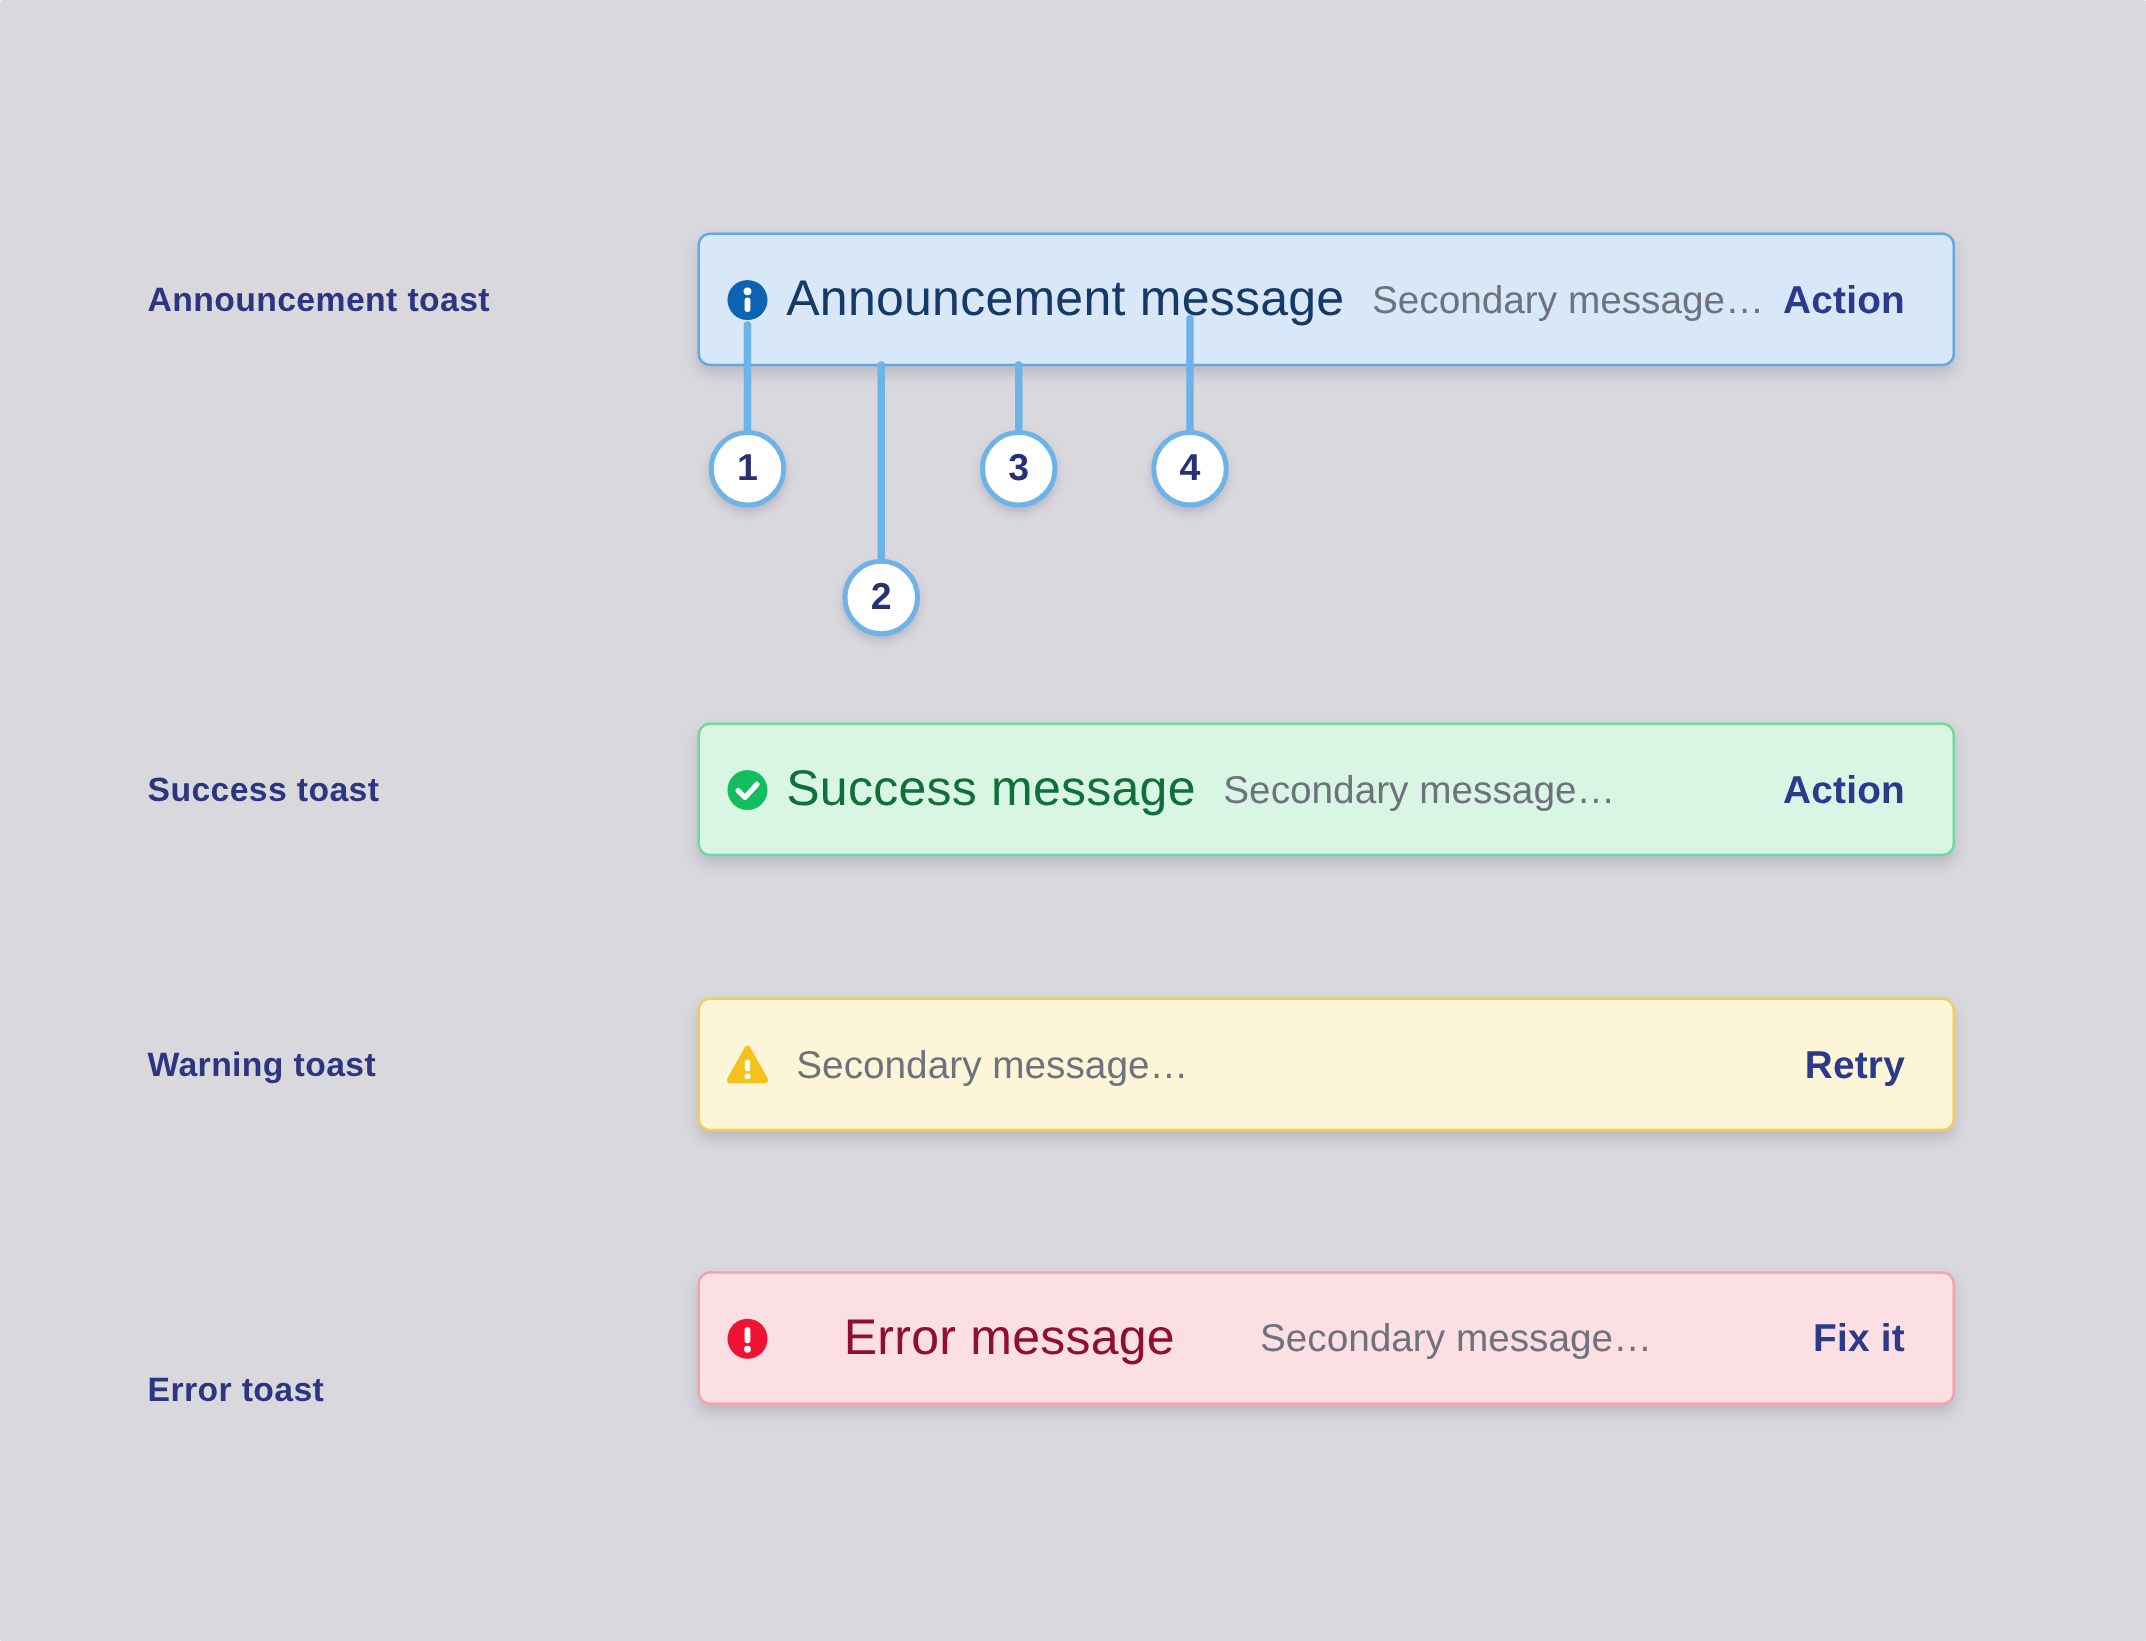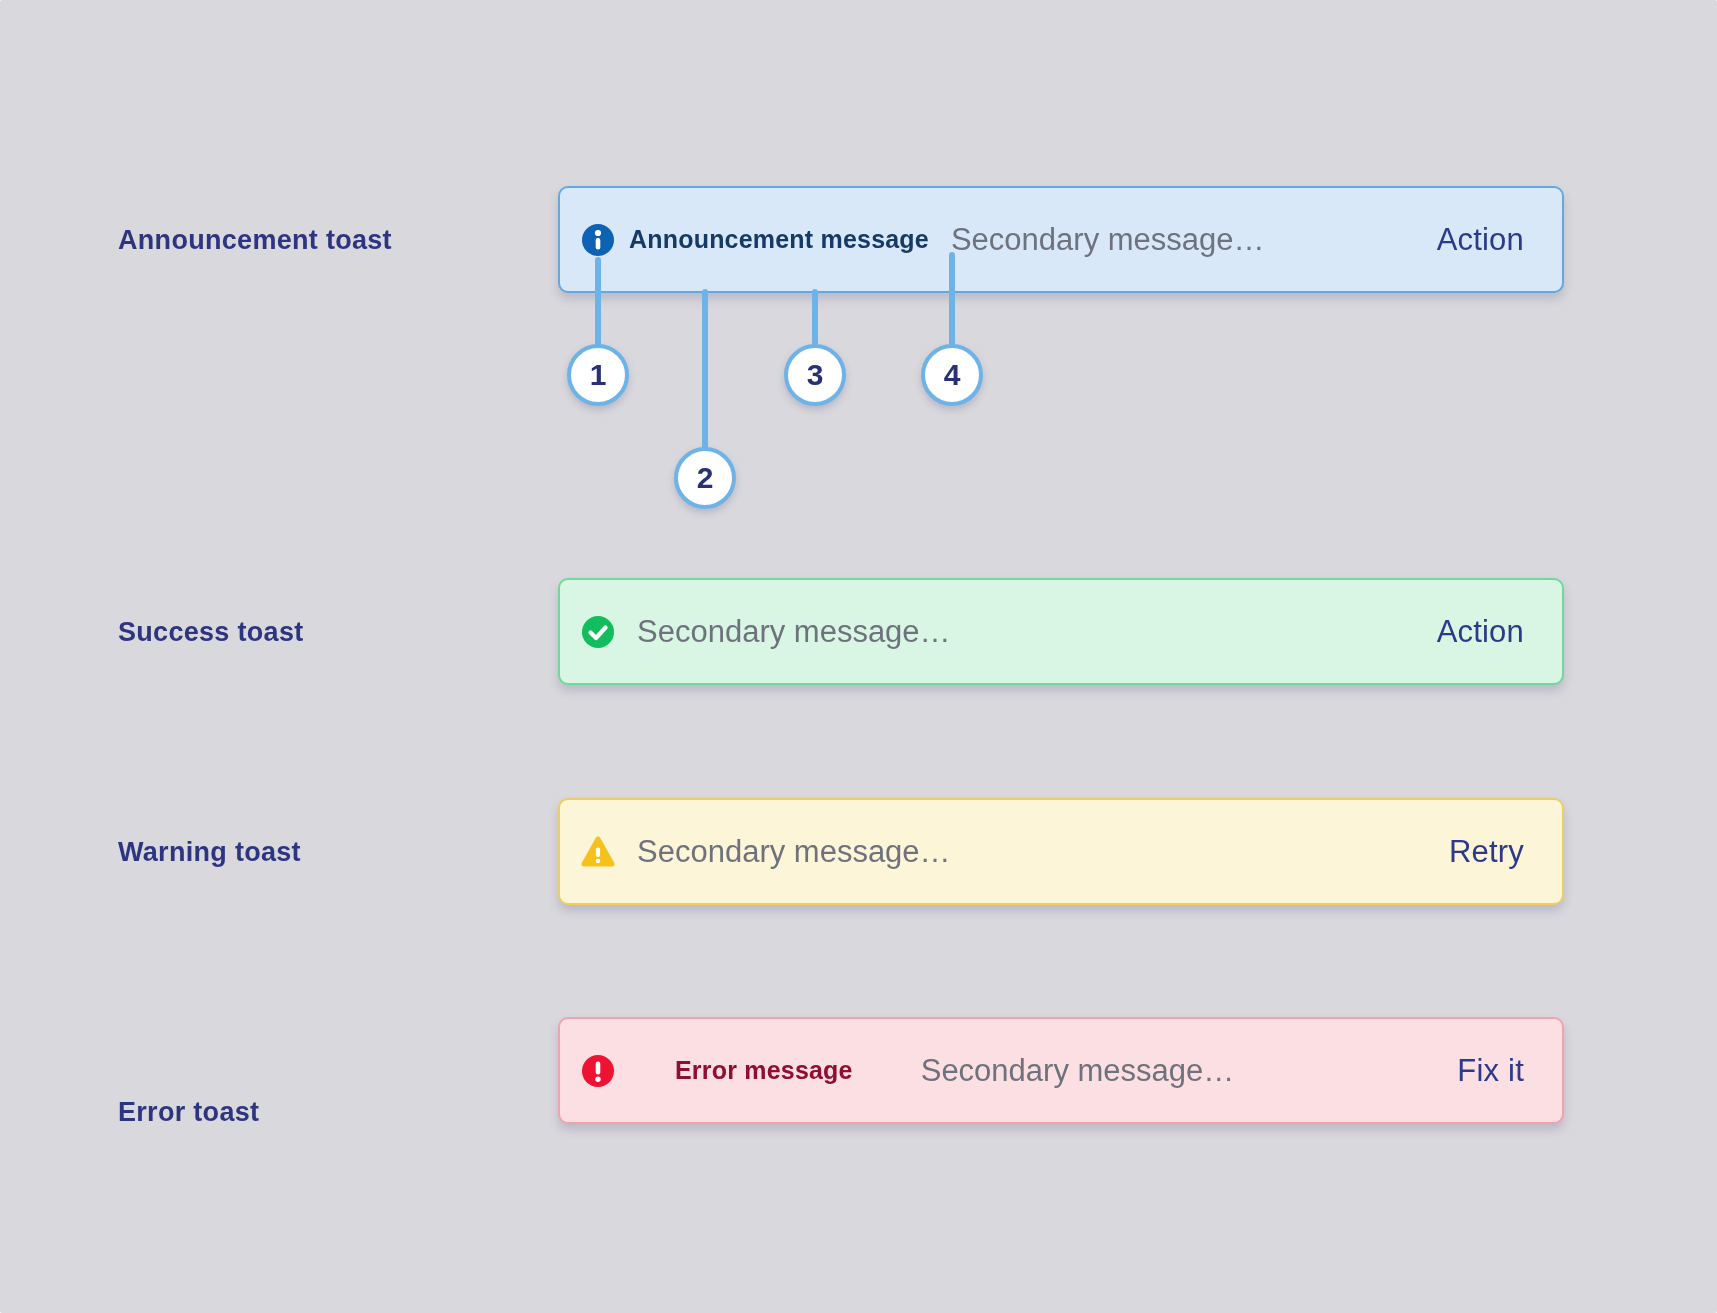--- a/index.html
+++ b/index.html
@@ -47,40 +47,40 @@
   }
   .toast.announcement { top: 186px;  background: var(--announcement_bg); border-color: var(--announcement_border); }
   .toast.success      { top: 578px;  background: var(--success_bg);      border-color: var(--success_border); }
   .toast.warning      { top: 798px;  background: var(--warning_bg);      border-color: var(--warning_border); }
   .toast.error        { top: 1017px; background: var(--error_bg);        border-color: var(--error_border); gap: 46px; }
 
   .status-icon { width: 34px; height: 34px; flex: 0 0 34px; display: block; }
 
   .toast .primary {
     margin-left: 14px;
-    font-size: 25px;
-    font-weight: bold;
+    font-size: 40px;
+    font-weight: normal;
     letter-spacing: 0.2px;
     white-space: nowrap;
   }
   .toast.announcement .primary { color: var(--announcement_text); }
   .toast.success      .primary { color: var(--success_text); }
   .toast.warning      .primary { color: var(--warning_text); }
   .toast.error        .primary { color: var(--error_text); }
 
   .toast .secondary {
     margin-left: 22px;
     font-size: 31px;
     color: var(--secondary_text);
     white-space: nowrap;
   }
   .toast .action {
     margin-left: auto;
     font-size: 31px;
-    font-weight: normal;
+    font-weight: bold;
     letter-spacing: 0.2px;
     color: var(--action_text);
     white-space: nowrap;
     cursor: pointer;
   }
 
   .icon-bg-announcement { fill: var(--announcement_icon); }
   .icon-bg-success      { fill: var(--success_icon); }
   .icon-bg-warning      { fill: var(--warning_icon); stroke: var(--warning_icon); }
   .icon-bg-error        { fill: var(--error_icon); }
@@ -139,20 +139,21 @@
     <span class="primary">Announcement message</span>
     <span class="secondary">Secondary message…</span>
     <span class="action">Action</span>
   </div>
 
   <div class="toast success">
     <svg class="status-icon" viewBox="0 0 34 34">
       <circle class="icon-bg-success" cx="17" cy="17" r="16"></circle>
       <path d="M9.5 17.5 L15 23 L24.5 12.5" fill="none" stroke="#ffffff" stroke-width="4.2" stroke-linecap="round" stroke-linejoin="round"></path>
     </svg>
+    <span class="primary">Success message</span>
     <span class="secondary">Secondary message…</span>
     <span class="action">Action</span>
   </div>
 
   <div class="toast warning">
     <svg class="status-icon" viewBox="0 0 34 34">
       <path class="icon-bg-warning" d="M17 4 L31 29 H3 Z" stroke-width="5" stroke-linejoin="round"></path>
       <rect x="14.9" y="12.5" width="4.2" height="9.5" rx="2" fill="#ffffff"></rect>
       <circle cx="17" cy="26" r="2.3" fill="#ffffff"></circle>
     </svg>

